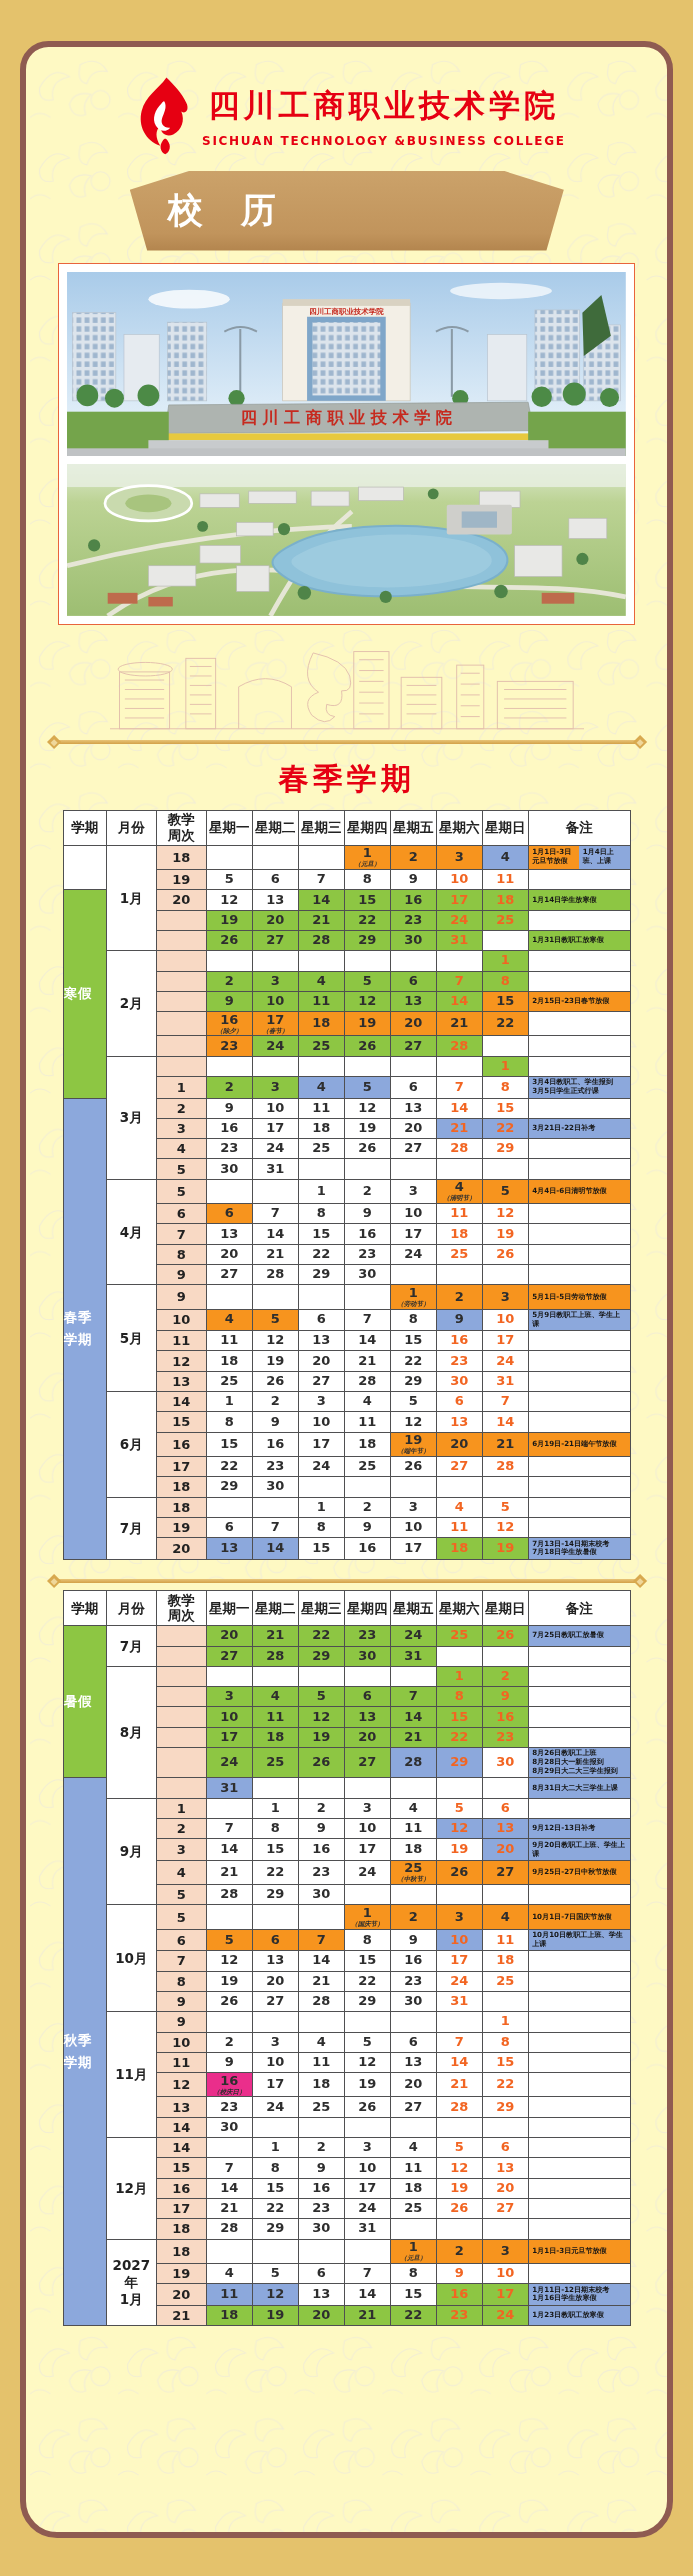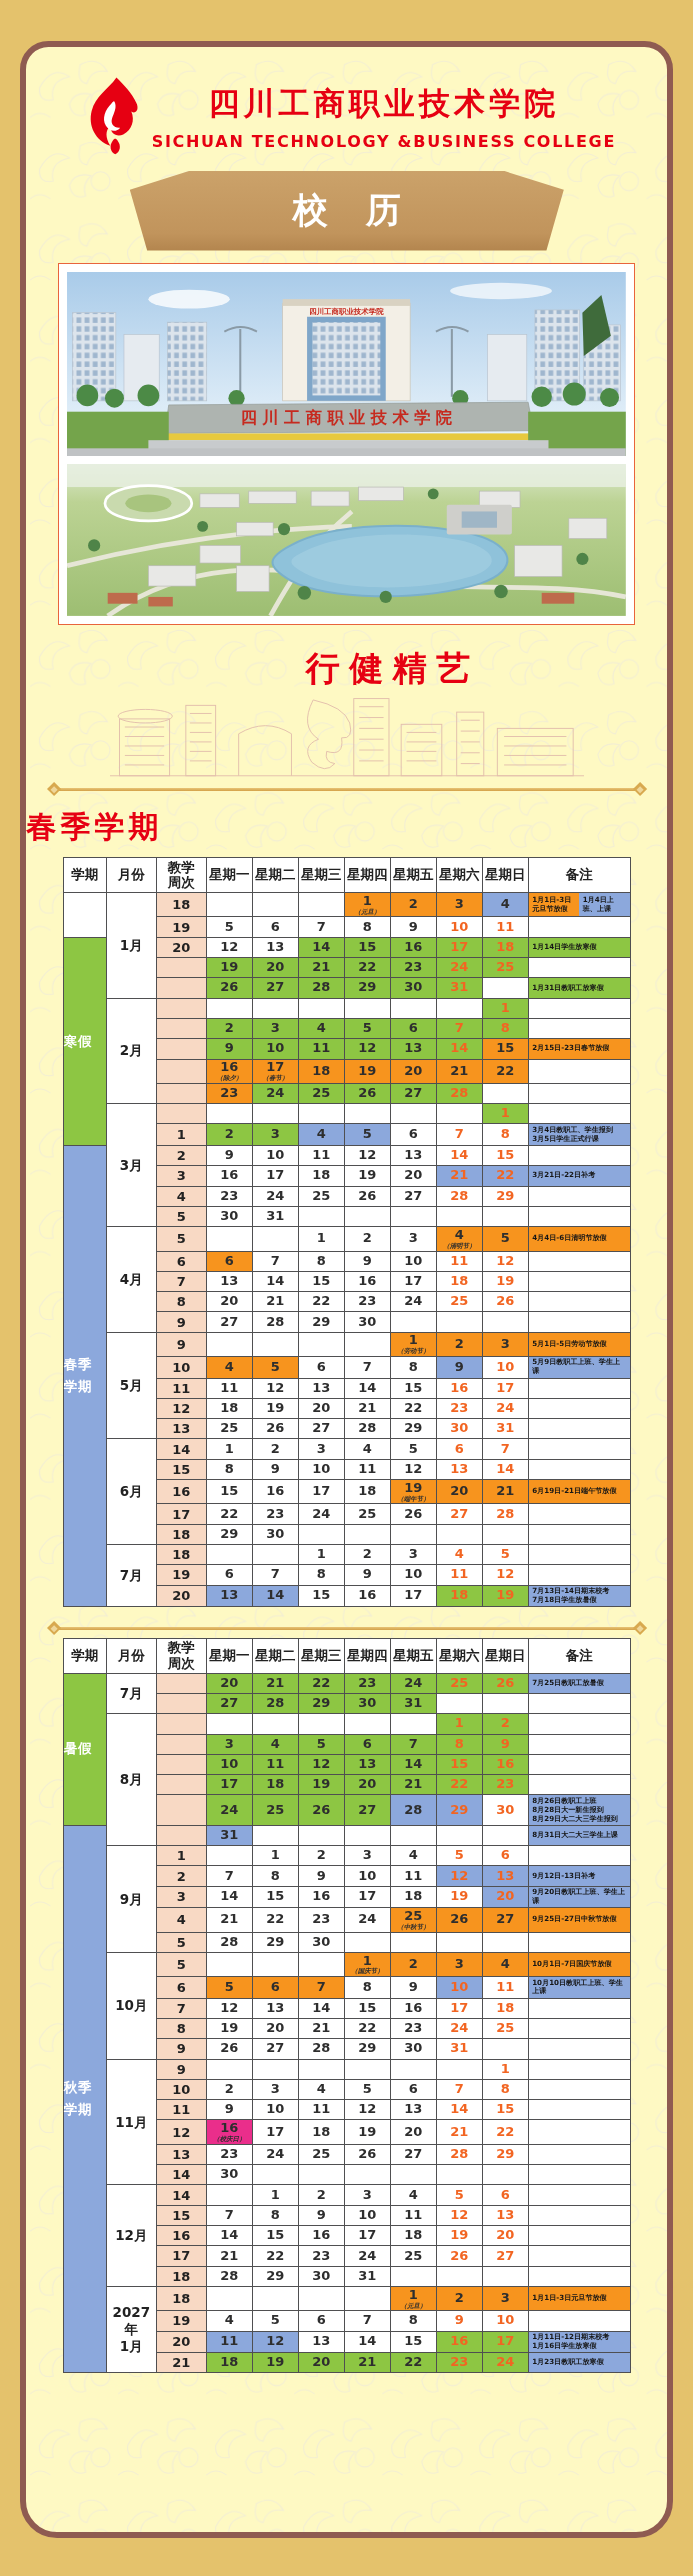--- a/index.html
+++ b/index.html
@@ -21,32 +21,32 @@
   .content { position:relative; z-index:1; }
 
   
   .logo-row { display:flex; justify-content:center; align-items:center; gap:12.2px; padding-top:28.4px; }
   .flame { width:62px; height:83px; flex:0 0 auto; }
   .school-names { text-align:center; }
   .school-cn {
     color:#E60012; font-size:31px; font-weight:bold; letter-spacing:4.1px;
     font-family:"DejaVu Serif","Liberation Serif",serif; white-space:nowrap;
   }
-  .school-en { color:#E60012; font-size:16px; font-weight:bold; letter-spacing:1.7px; margin-top:6.8px; white-space:nowrap; }
+  .school-en { color:#E60012; font-size:12px; font-weight:bold; letter-spacing:1.7px; margin-top:6.8px; white-space:nowrap; }
 
   
   .banner { position:relative; width:434px; height:80px; margin:12.2px auto 0; }
   .banner .flap { position:absolute; top:1.4px; width:62px; height:28.4px; background:#161616; }
   .banner .flap.l { left:35px; clip-path:polygon(0 62%, 100% 0, 100% 100%); }
   .banner .flap.r { right:35px; clip-path:polygon(100% 62%, 0 0, 0 100%); }
   .banner .body {
     position:absolute; inset:0;
     background:linear-gradient(180deg,#CBA26A 0%,#C1945C 78%,#B3854E 100%);
     clip-path:polygon(14% 0, 86% 0, 100% 24%, 96% 100%, 4% 100%, 0 24%);
-    display:flex; align-items:center; justify-content:center;
+    display:flex; align-items:center; 
   }
   .banner-title { color:#FFFFFF; font-size:35px; font-weight:bold; letter-spacing:38px; padding-left:38px; }
 
   .date-range { text-align:center; color:#E60012; font-size:27px; font-weight:bold; margin-top:15px; letter-spacing:1.4px; }
 
   
   .photo-frame {
     width:577px; margin:12.2px auto 0; border:1.4px solid #E8643C; padding:8.1px;
     background:#fff; display:flex; flex-direction:column; gap:8.1px;
   }
@@ -59,21 +59,21 @@
   .motto .l2 { font-size:34px; letter-spacing:9.5px; padding-left:169px; margin-top:8.1px; }
 
   .sketch { display:block; margin:1.4px auto 0; }
 
   
   .divider { display:flex; align-items:center; width:596px; margin:4.1px auto; }
   .dv-line { flex:1; height:3.4px; background:linear-gradient(180deg,#E8C477,#D3A148); }
   .dv-diamond { width:10.2px; height:10.2px; background:#D8A94F; transform:rotate(45deg); position:relative; flex:0 0 auto; }
   .dv-diamond::after { content:""; position:absolute; inset:2.7px; background:#EFD79A; }
 
-  .section-title { text-align:left; color:#E60012; font-size:30px; font-weight:bold; letter-spacing:4.1px; margin:12.2px 0 9.5px; }
+  .section-title { text-align:center; color:#E60012; font-size:30px; font-weight:bold; letter-spacing:4.1px; margin:12.2px 0 9.5px; }
 
   
   table.cal { border-collapse:collapse; margin:0 auto; table-layout:fixed; width:568px; background:#fff; }
   table.cal th, table.cal td { border:0.7px solid #4F4F51; }
   table.cal th {
     height:35px; font-size:13.5px; font-weight:bold; color:#222; background:#fff;
     text-align:center; white-space:pre-line; line-height:1.15; padding:1.4px 0;
   }
   th.th-sat { color:#E6391D; }
   th.th-sun { color:#F5821F; }
@@ -249,21 +249,20 @@
           <circle cx="640" cy="188" r="10"></circle>
             <circle cx="540" cy="44" r="8"></circle>
             <circle cx="200" cy="92" r="8"></circle>
           <circle cx="760" cy="140" r="9"></circle>
             <circle cx="40" cy="120" r="9"></circle>
         </g>
       </svg>
     </div>
 
     <div class="motto">
-      <div class="l2">行健精艺</div>
     </div>
 
     <svg class="sketch" width="474" height="87" viewBox="0 0 700 128">
       <g fill="none" stroke="#E2BEAC" stroke-width="1.4">
         <rect x="14" y="38" width="74" height="84"></rect>
         <path d="M22 50 h58 M22 64 h58 M22 78 h58 M22 92 h58 M22 106 h58"></path>
         <ellipse cx="52" cy="34" rx="40" ry="10"></ellipse>
         <rect x="112" y="18" width="44" height="104"></rect>
         <path d="M118 30 h32 M118 44 h32 M118 58 h32 M118 72 h32 M118 86 h32 M118 100 h32"></path>
         <path d="M190 122 V60 q40 -24 78 0 v62"></path>

